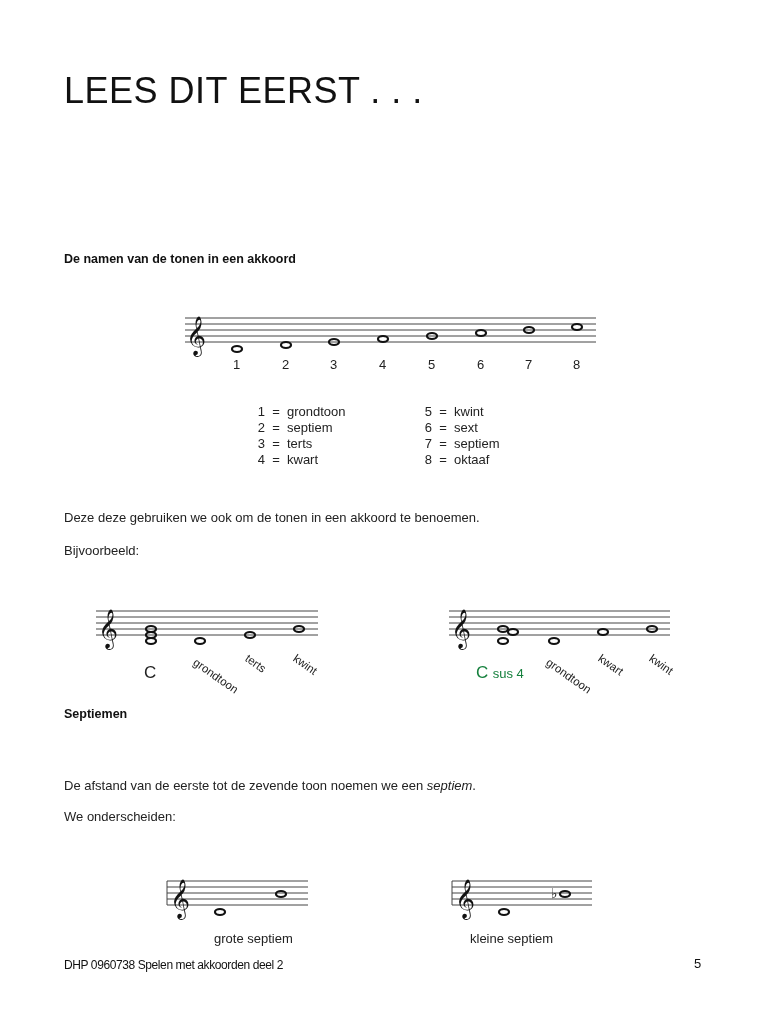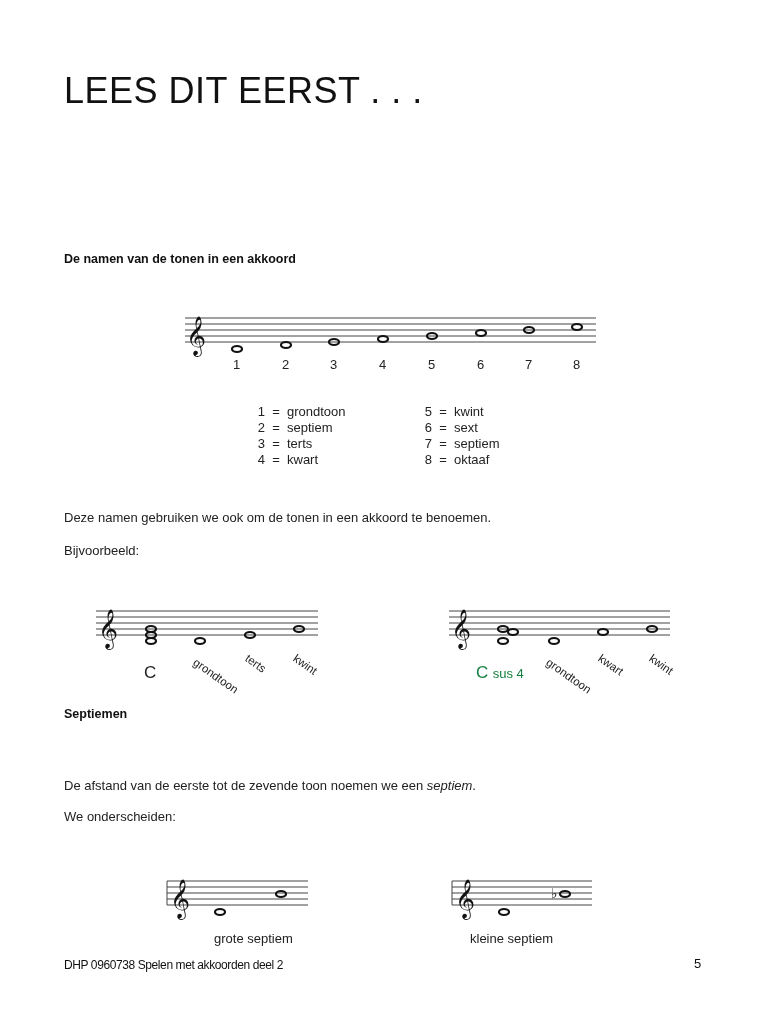--- a/index.html
+++ b/index.html
@@ -107,21 +107,21 @@
         </tr>
     <tr>
           <td class="n">8</td>
           <td class="eq">=</td>
           <td>oktaaf</td>
         </tr>
   </tbody>
     </table>
 </div>
 
-<div class="abs para" style="top:509px;">Deze namen gebruiken we ook om de tonen in een akkoord te benoemen.</div>
+<div class="abs para" style="top:509px;">Deze deze gebruiken we ook om de tonen in een akkoord te benoemen.</div>
 <div class="abs para" style="top:542px;">Bijvoorbeeld:</div>
 
 <svg style="left:0;top:0;" width="768" height="1024">
 
   <g stroke="#444" stroke-width="1">
     <line x1="96" y1="611" x2="318" y2="611"></line>
     <line x1="96" y1="617" x2="318" y2="617"></line>
     <line x1="96" y1="623" x2="318" y2="623"></line>
     <line x1="96" y1="629" x2="318" y2="629"></line>
     <line x1="96" y1="635" x2="318" y2="635"></line>

